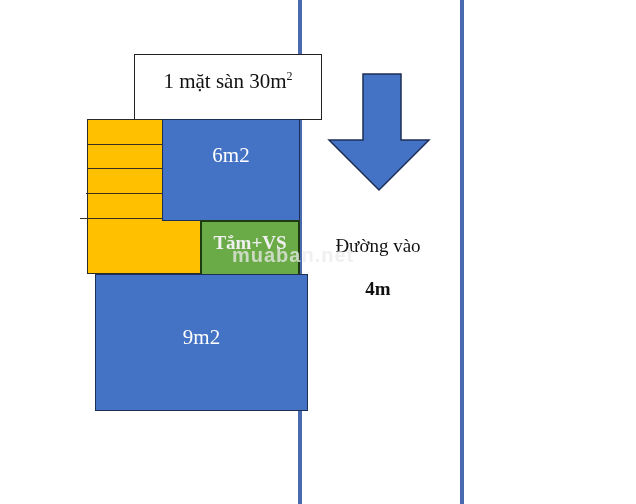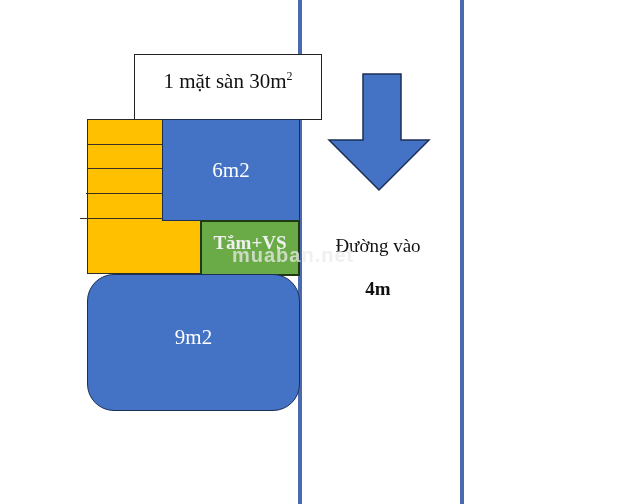--- a/index.html
+++ b/index.html
@@ -29,28 +29,28 @@
 </div>
 
 <div class="abs stair" style="left:87px; top:119px; width:115px; height:155px;"></div>
 <div class="abs stair" style="left:87px; top:119px; width:76px; height:110px; border:none; border-left:1.5px solid #2b2b2b; border-top:1.5px solid #2b2b2b;"></div>
 <div class="abs stair-line" style="left:88px; top:144px; width:75px;"></div>
 <div class="abs stair-line" style="left:88px; top:168px; width:75px;"></div>
 <div class="abs stair-line" style="left:86px; top:193px; width:77px;"></div>
 <div class="abs stair-line" style="left:80px; top:218px; width:83px;"></div>
 
 <div class="abs blue" style="left:162px; top:119px; width:138px; height:102px;">
-  <div class="room-text" style="left:0; right:0; top:38px;">6m2</div>
+  <div class="room-text" style="left:0; right:0; top:23px;">6m2</div>
 </div>
 
 <div class="abs green" style="left:200px; top:220px; width:100px; height:56px;">
   <div class="room-text" style="left:0; right:0; top:10px; font-size:19px; color:#f0f0f0;">Tắm+VS</div>
 </div>
 
-<div class="abs blue" style="left:87px; top:274px; width:213px; height:137px;border-radius:27px;">
+<div class="abs blue" style="left:95px; top:274px; width:213px; height:137px;">
   <div class="room-text" style="left:0; right:0; top:50px;">9m2</div>
 </div>
 
 <svg class="abs" style="left:327px; top:72px;" width="104" height="120" viewBox="0 0 104 120">
   <polygon points="36,2 74,2 74,68 102,68 52,118 2,68 36,68" fill="#4472c4" stroke="#1d2f55" stroke-width="1.5"></polygon>
 </svg>
 
 <div class="road-text" style="left:318px; top:235px; width:120px;">Đường vào</div>
 <div class="road-text" style="left:318px; top:278px; width:120px;font-weight:bold;">4m</div>
 

